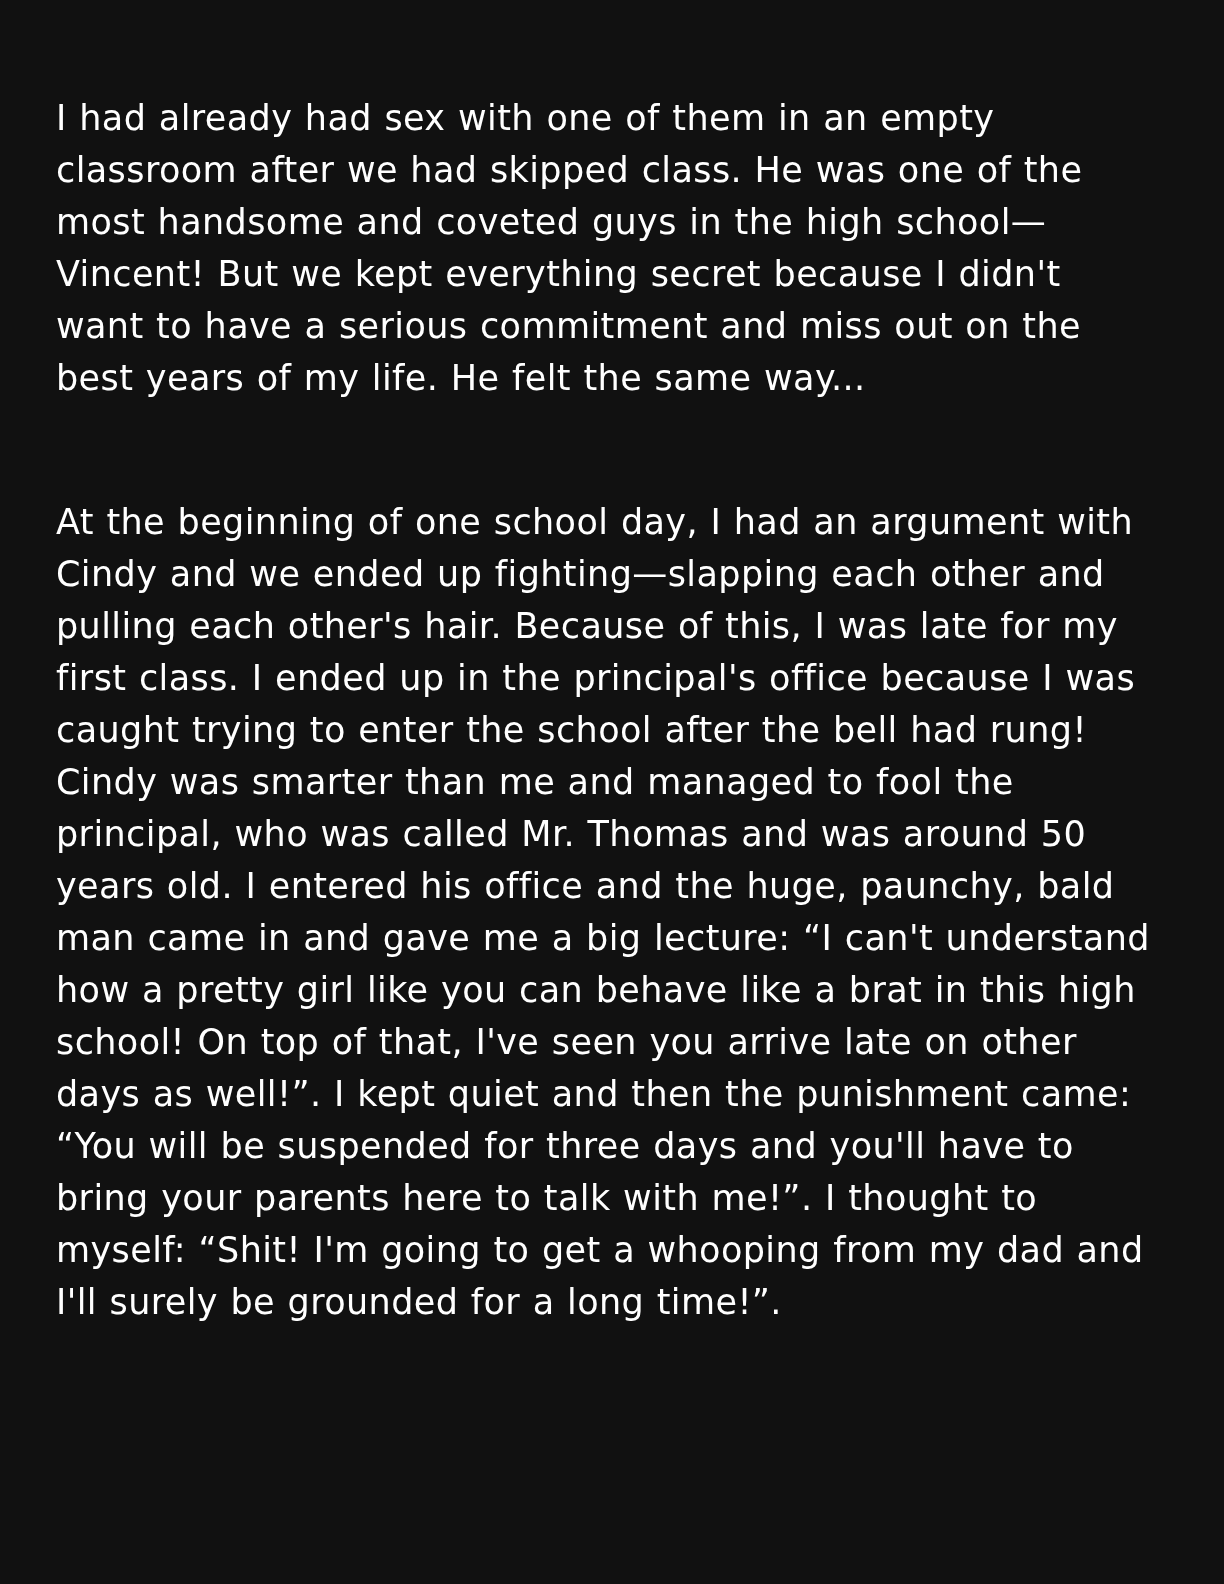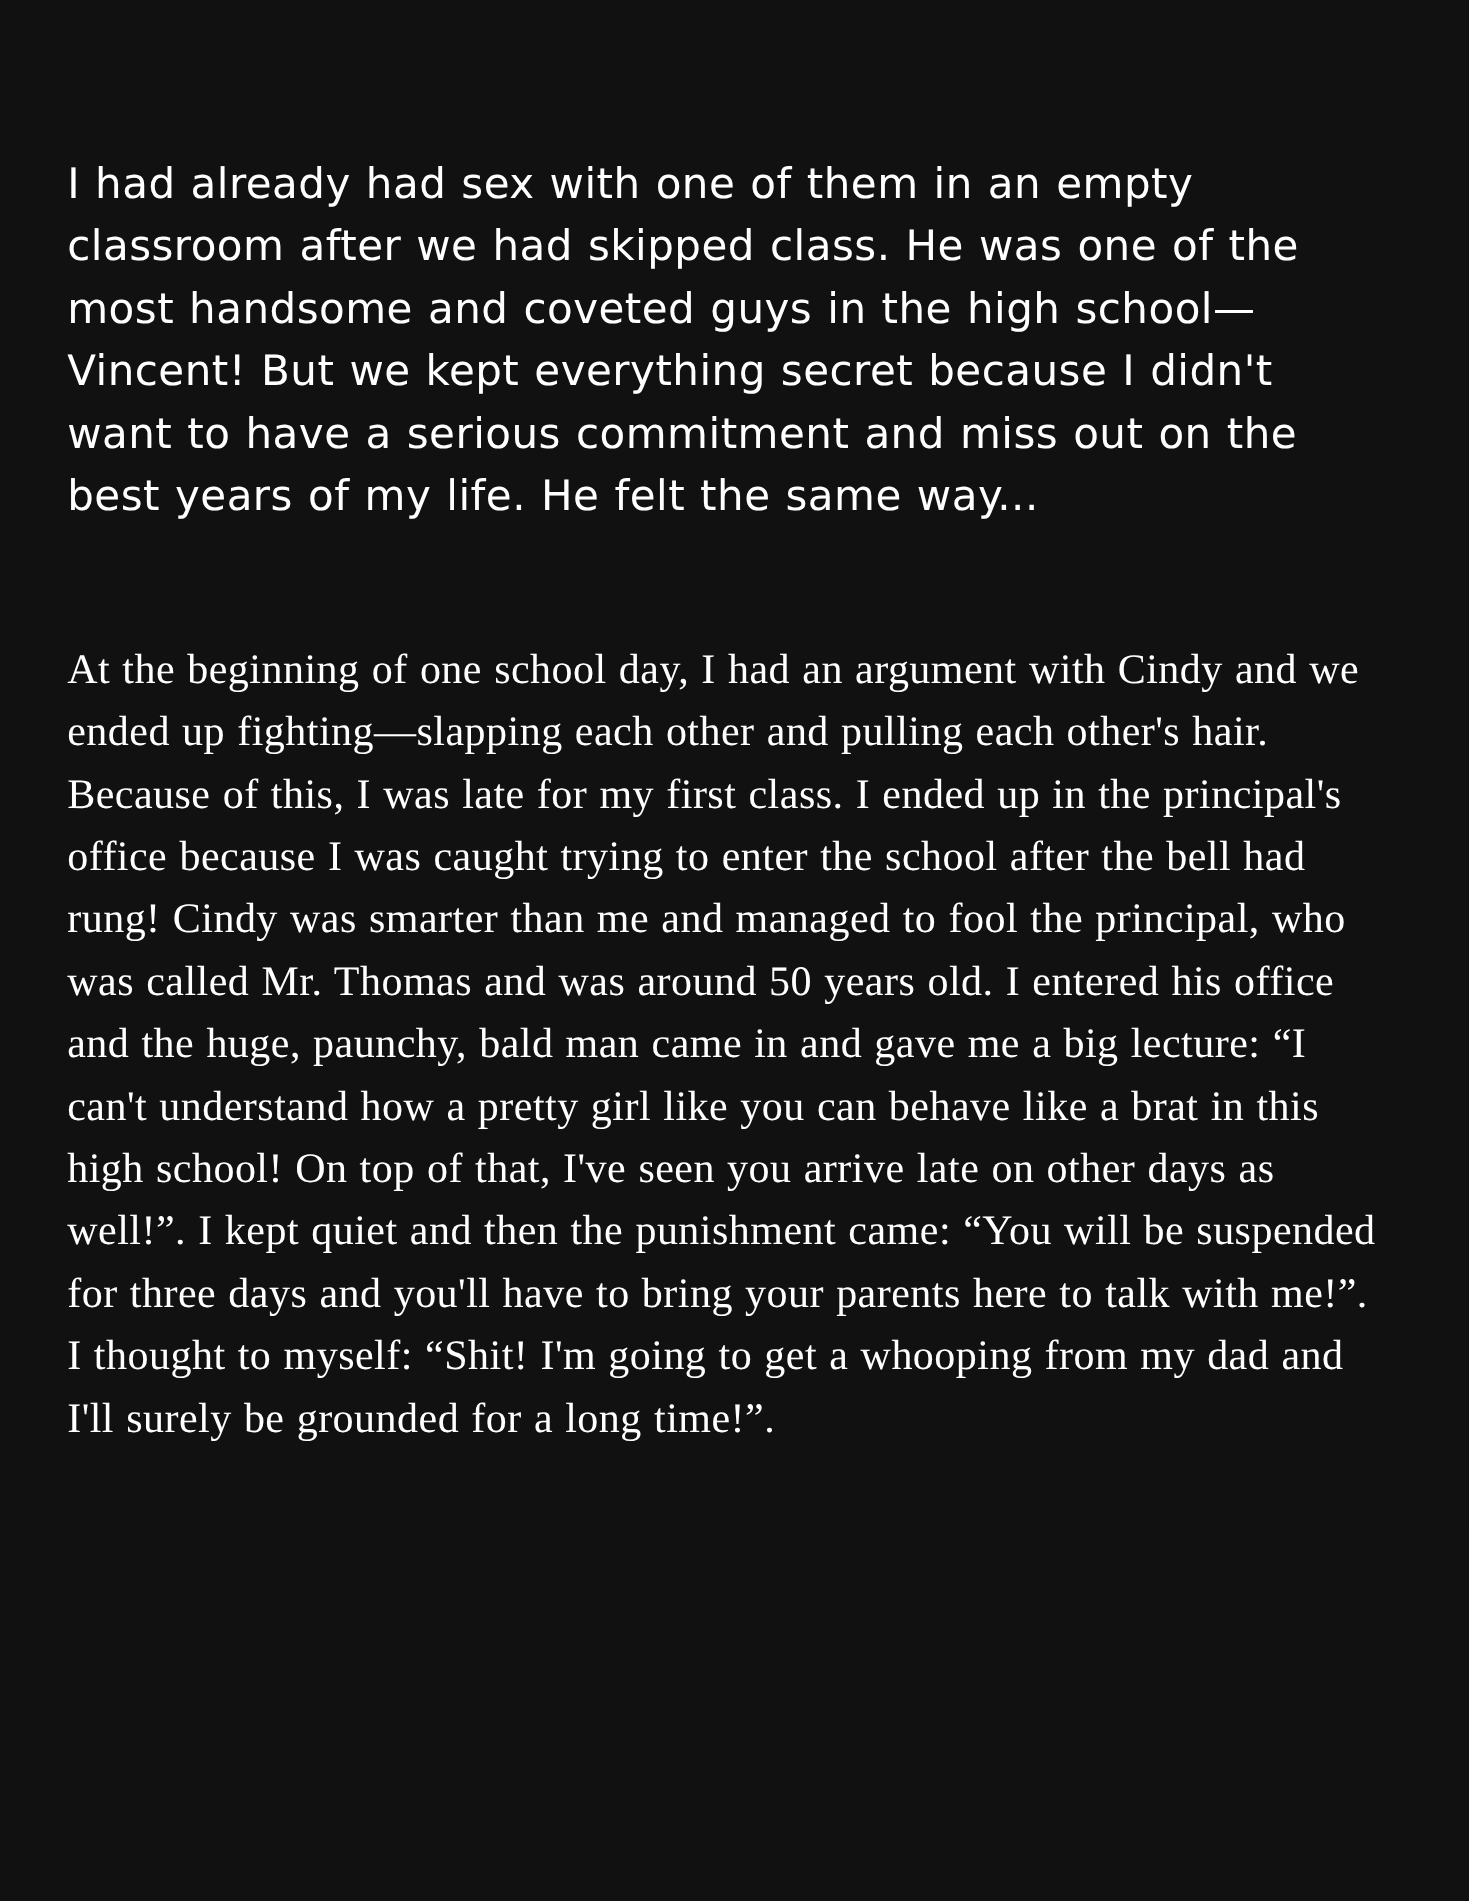--- a/index.html
+++ b/index.html
@@ -16,37 +16,35 @@
   .page {
     width: 1224px;
     height: 1584px;
     background: #111111;
     box-sizing: border-box;
     padding: 92px 68px 40px 56px;
     position: relative;
   }
   .story-body {
     display: block;
-    margin-top: 36px;
   }
   .paragraph {
     color: #ffffff;
     font-family: "DejaVu Sans", sans-serif;
     font-size: 35px;
     line-height: 52px;
     letter-spacing: 0.4px;
     font-weight: 400;
     margin: 0 0 58px 0;
     text-align: left;
     white-space: pre-wrap;
     word-spacing: 1px;
   }
   .paragraph:last-child {
     margin-bottom: 0;
-    font-family: Liberation Serif, serif;
   }
   .p-first {
     margin-bottom: 92px;
     max-width: 1070px;
   }
   .p-second {
     max-width: 1100px;
   }
 </style>
 </head>

